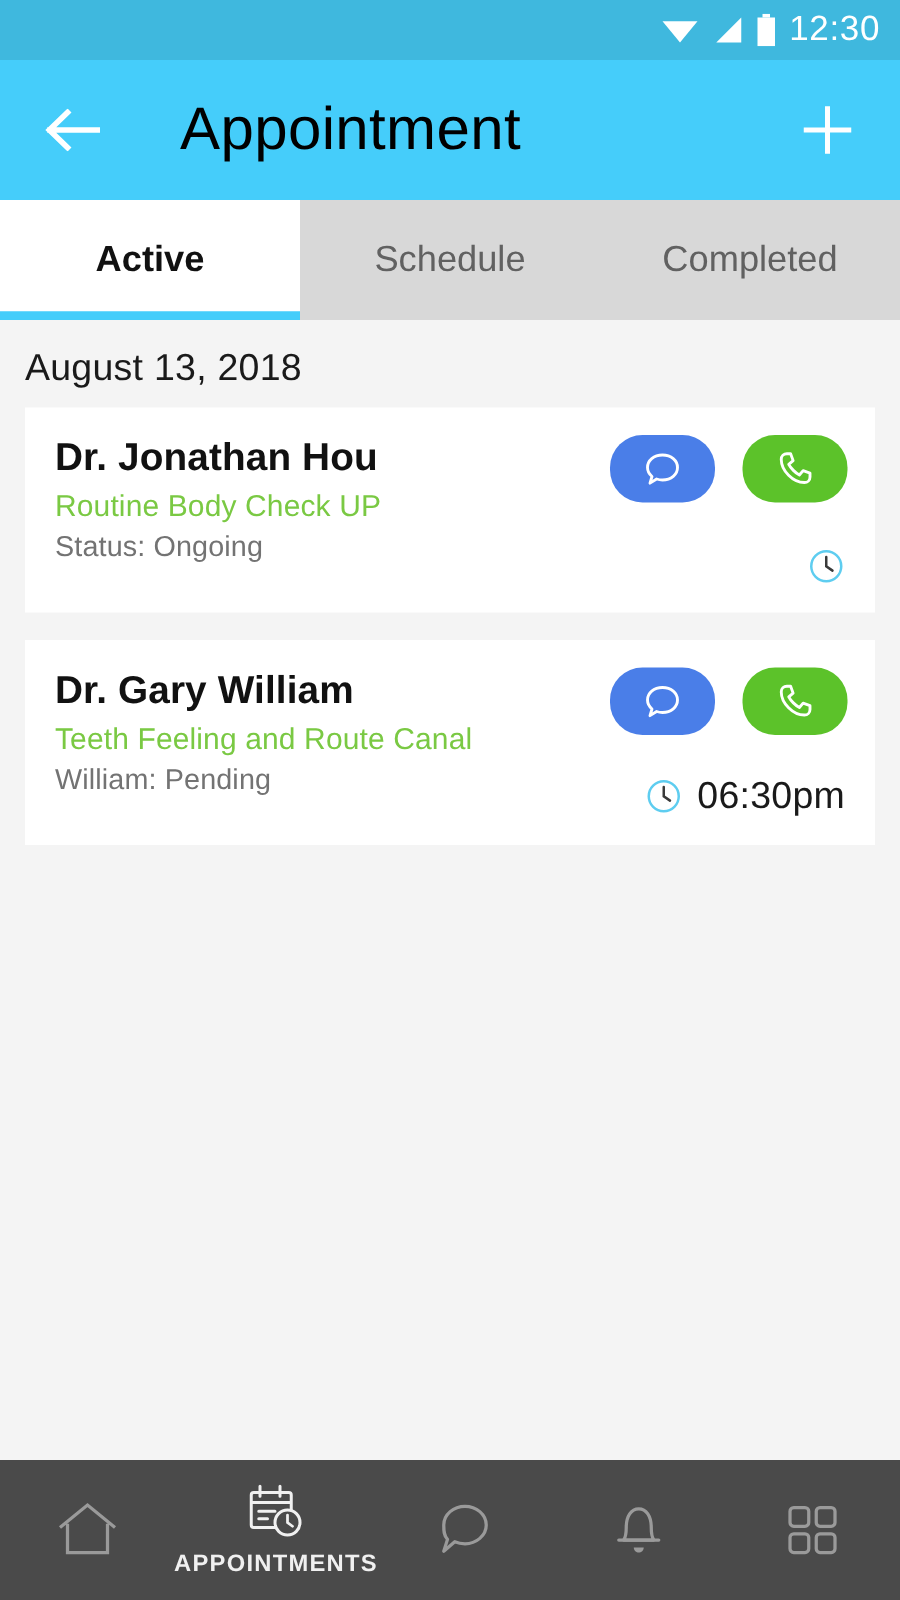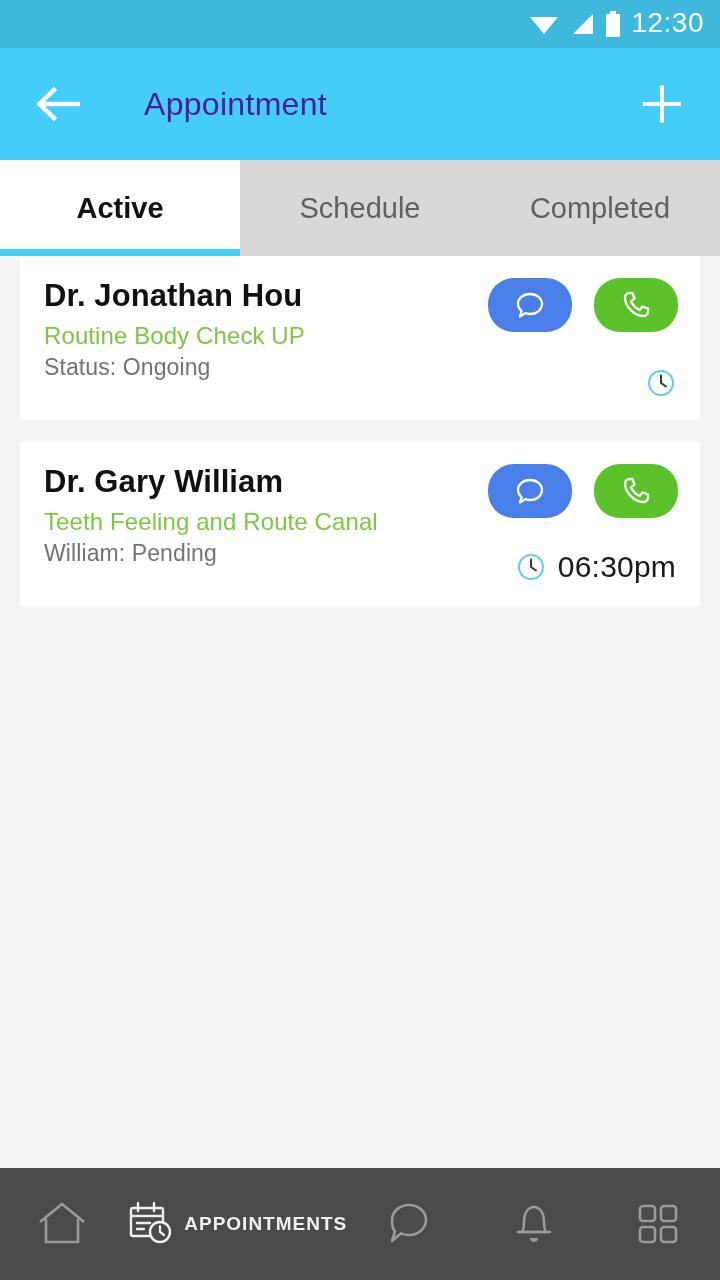--- a/index.html
+++ b/index.html
@@ -28,21 +28,21 @@
   .appbar {
     position:absolute; top:48px; left:0; width:720px; height:112px;
     background:#45cdfa;
   }
   .back-btn {
     position:absolute; left:28px; top:50%; transform:translateY(-50%);
     width:60px; height:60px; display:flex; align-items:center; justify-content:center;
   }
   .appbar-title {
     position:absolute; left:144px; top:50%; transform:translateY(-50%);
-    color:#4c1d95; font-size:32px; font-weight:400; letter-spacing:0.3px;
+    color:#000000; font-size:48px; font-weight:400; letter-spacing:0.3px;
   }
   .add-btn {
     position:absolute; right:28px; top:50%; transform:translateY(-50%);
     width:60px; height:60px; display:flex; align-items:center; justify-content:center;
   }
 
   
   .tabs {
     position:absolute; top:160px; left:0; width:720px; height:96px;
     display:flex; background:#d8d8d8;
@@ -102,21 +102,21 @@
   .card-time-text {
     font-size:30px; color:#1a1a1a; letter-spacing:0.2px;
   }
 
   
   .bottomnav {
     position:absolute; bottom:0; left:0; width:720px; height:112px;
     background:#4a4a4a; display:flex;
   }
   .nav-item {
-    flex:1; display:flex; flex-direction:row;
+    flex:1; display:flex; flex-direction:column;
     align-items:center; justify-content:center; gap:6px;
   }
   .nav-label {
     font-size:19px; font-weight:700; color:#f0f0f0; letter-spacing:1px;
   }
 </style>
 </head>
 <body>
 
 <div id="app">
@@ -155,20 +155,21 @@
     </div>
     <div class="tab">
       <span>Schedule</span>
     </div>
     <div class="tab">
       <span>Completed</span>
     </div>
   </div>
 
   <div class="content">
+    <div class="date-header">August 13, 2018</div>
 
     <div class="card">
       <div class="card-doctor">Dr. Jonathan Hou</div>
       <div class="card-service">Routine Body Check UP</div>
       <div class="card-status">Status: Ongoing</div>
       <div class="card-actions">
         <div class="action-btn chat">
           <svg width="34" height="34" viewBox="0 0 34 34">
             <path d="M17 6 C24 6 29 10.5 29 16 C29 21.5 24 26 17 26 C15.3 26 13.7 25.7 12.3 25.2 L7 28.5 L8.6 23.2 C6.4 21.3 5 18.8 5 16 C5 10.5 10 6 17 6 Z" fill="none" stroke="#ffffff" stroke-width="2.3" stroke-linejoin="round"></path>
           </svg>

